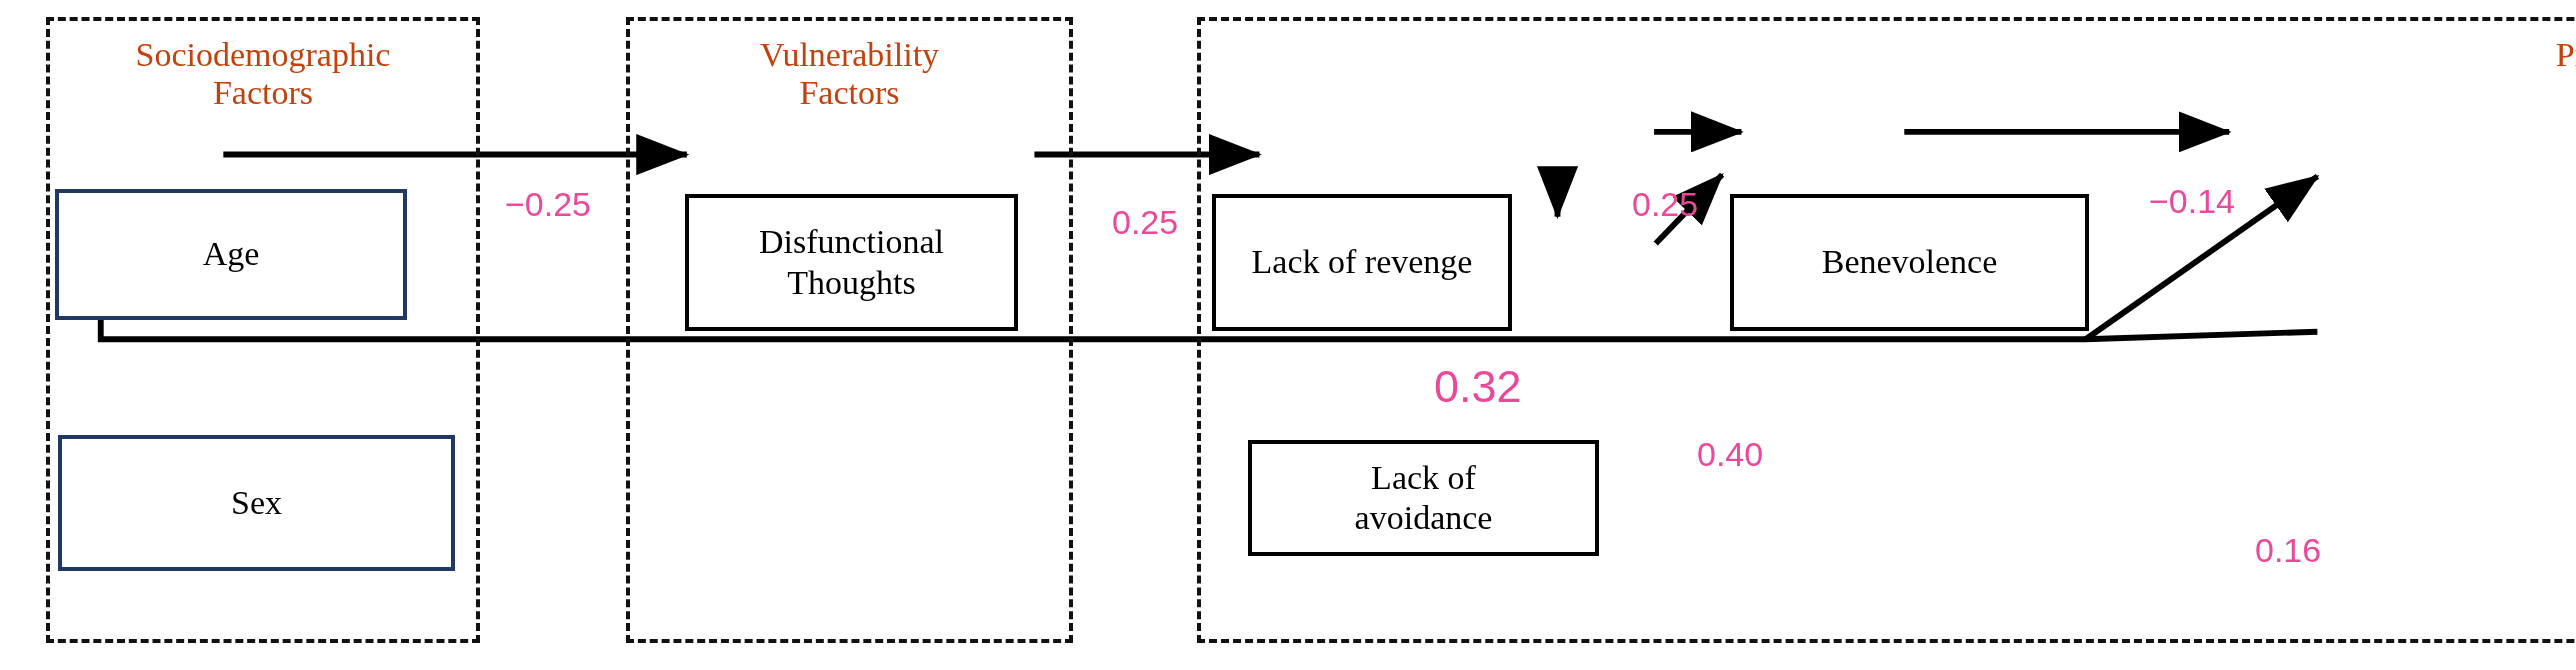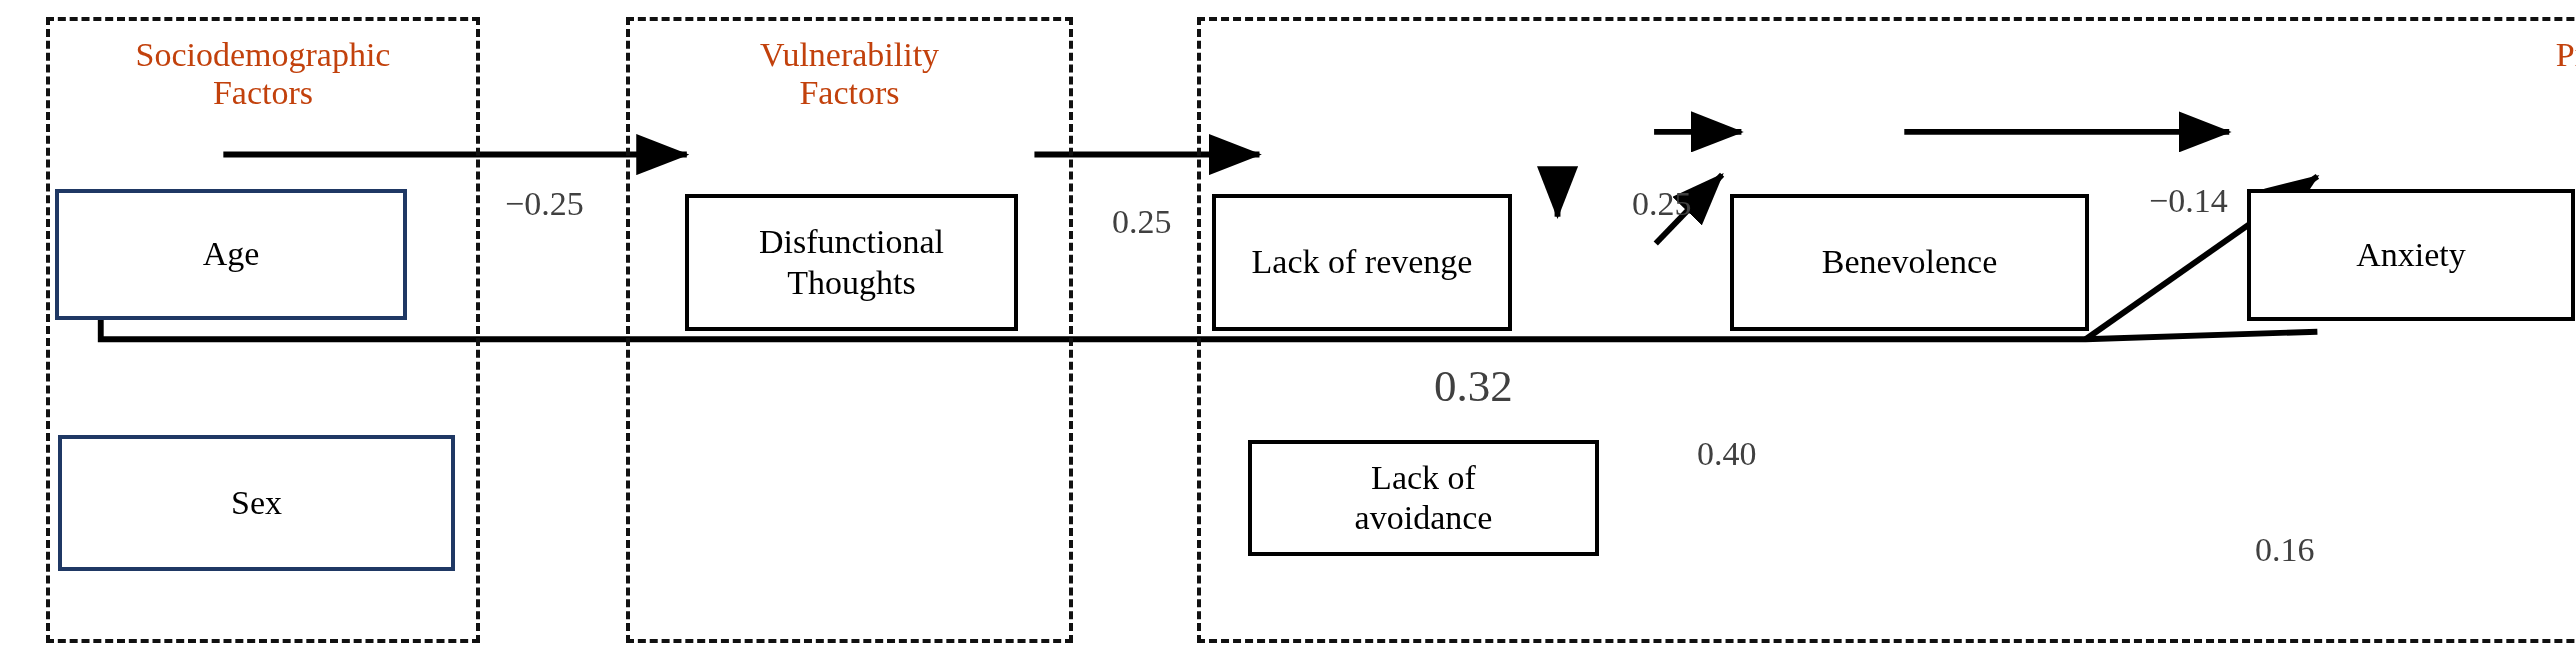--- a/index.html
+++ b/index.html
@@ -10,22 +10,22 @@
   .panel{position:absolute;border:4.2px dashed #111111;box-sizing:border-box;background:transparent;}
   .panel-title{position:absolute;text-align:center;color:#c2410c;font-size:34px;line-height:1.12;
                font-family:"Liberation Serif","DejaVu Serif",serif;white-space:pre-line;}
 
   .node{position:absolute;box-sizing:border-box;background:#ffffff;display:flex;align-items:center;
         justify-content:center;text-align:center;color:#000000;font-size:34px;line-height:1.18;
         font-family:"Liberation Serif","DejaVu Serif",serif;white-space:pre-line;}
   .node.blue{border:4.2px solid #1F3864;}
   .node.black{border:4.2px solid #000000;}
 
-  .edge-label{position:absolute;color:#404040;font-size:34px;line-height:1;
-              font-family:Liberation Serif, serif;white-space:nowrap;}
+  .edge-label{position:absolute;color:#ec4899;font-size:34px;line-height:1;
+              font-family:Liberation Sans, sans-serif;white-space:nowrap;}
 </style>
 </head>
 <body>
 
 <div id="stage">
 
   <svg id="svg-layer" viewBox="0 0 3068 799">
     <defs>
       <marker id="arrowhead" markerWidth="9" markerHeight="7" refX="8.6" refY="3.5" orient="auto" markerUnits="strokeWidth">
         <polygon points="0 0, 9 3.5, 0 7" fill="#000000"></polygon>
@@ -67,21 +67,20 @@
   <div class="node black" style="left: 685px; top: 194px; width: 333px; height: 137px; font-size: 34px;">Disfunctional
 Thoughts</div>
 
   <div class="node black" style="left: 1212px; top: 194px; width: 300px; height: 137px; font-size: 34px;">Lack of revenge</div>
 
   <div class="node black" style="left: 1248px; top: 440px; width: 351px; height: 116px; font-size: 34px;">Lack of
 avoidance</div>
 
   <div class="node black" style="left: 1730px; top: 194px; width: 359px; height: 137px; font-size: 34px;">Benevolence</div>
 
-  <div class="node black" style="left: 2247px; top: 189px; width: 328px; height: 132px; font-size: 34px;">Anxiety</div>
 
   <div class="edge-label" style="left: 505px; top: 187px; font-size: 34px;">−0.25</div>
 
   <div class="edge-label" style="left: 1112px; top: 205px; font-size: 34px;">0.25</div>
 
   <div class="edge-label" style="left: 1434px; top: 364px; font-size: 45px;">0.32</div>
 
   <div class="edge-label" style="left: 1632px; top: 187px; font-size: 34px;">0.25</div>
 
   <div class="edge-label" style="left: 1697px; top: 437px; font-size: 34px; text-align: right;">0.40</div>

